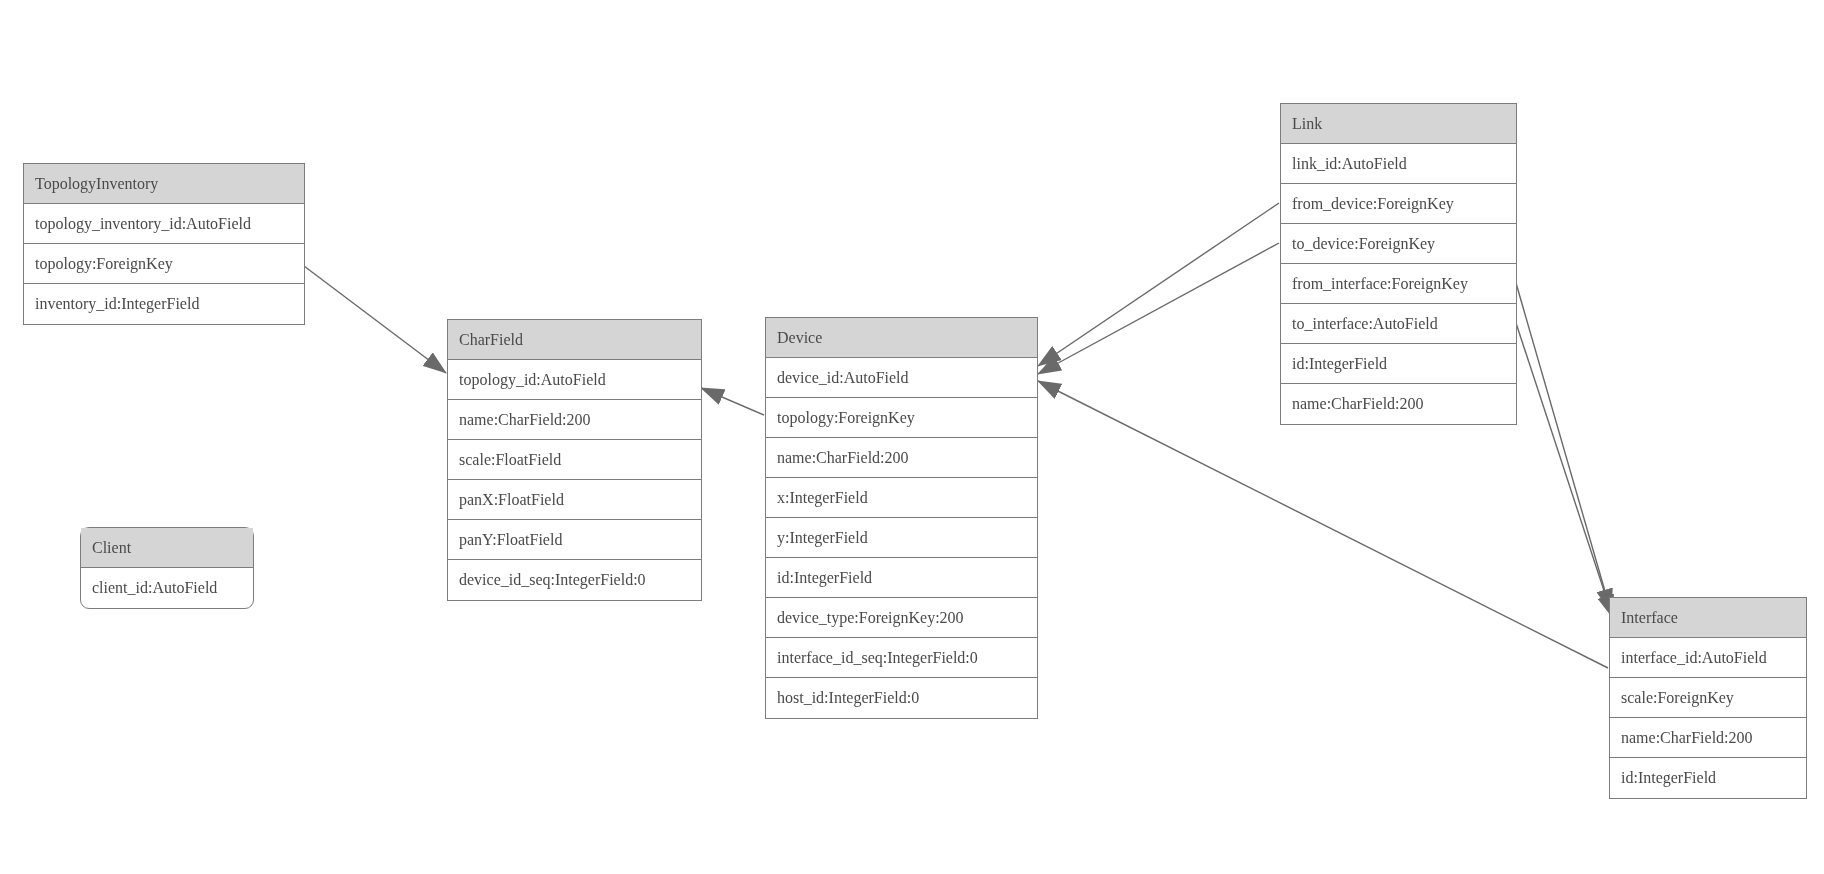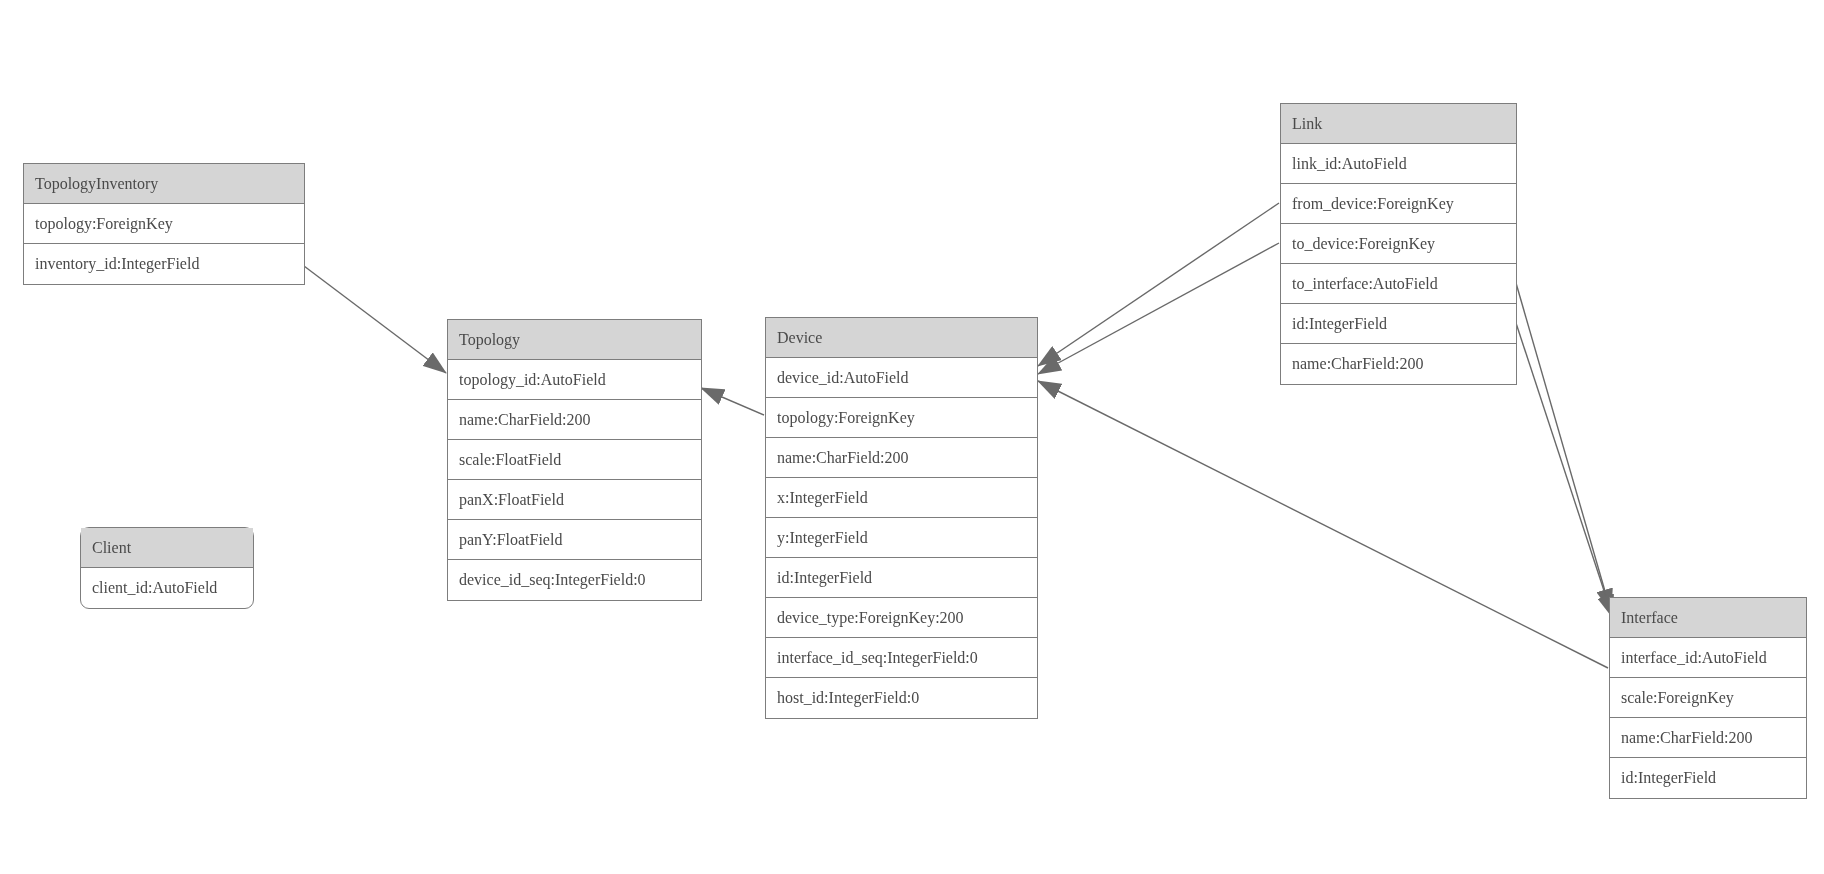--- a/index.html
+++ b/index.html
@@ -64,27 +64,28 @@
       <line x1="1279" y1="203" x2="1038" y2="366" class="edge-line" marker-end="url(#arrow)"></line>
       <line x1="1279" y1="243" x2="1038" y2="374" class="edge-line" marker-end="url(#arrow)"></line>
       <line x1="1608" y1="668" x2="1038" y2="381" class="edge-line" marker-end="url(#arrow)"></line>
       <line x1="1516" y1="283" x2="1611" y2="612" class="edge-line" marker-end="url(#arrow)"></line>
       <line x1="1516" y1="323" x2="1613" y2="618" class="edge-line" marker-end="url(#arrow)"></line>
     </svg>
 
   <div class="entity" style="left: 23px; top: 163px; width: 280px;">
     <div class="entity-header">TopologyInventory</div>
     <div class="entity-rows">
+        <div class="entity-row">topology_inventory_id:AutoField</div>
         <div class="entity-row">topology:ForeignKey</div>
         <div class="entity-row">inventory_id:IntegerField</div>
       </div>
   </div>
 
   <div class="entity" style="left: 447px; top: 319px; width: 253px;">
-    <div class="entity-header">Topology</div>
+    <div class="entity-header">CharField</div>
     <div class="entity-rows">
         <div class="entity-row">topology_id:AutoField</div>
         <div class="entity-row">name:CharField:200</div>
         <div class="entity-row">scale:FloatField</div>
         <div class="entity-row">panX:FloatField</div>
         <div class="entity-row">panY:FloatField</div>
         <div class="entity-row">device_id_seq:IntegerField:0</div>
       </div>
   </div>
 
@@ -109,20 +110,21 @@
         <div class="entity-row">host_id:IntegerField:0</div>
       </div>
   </div>
 
   <div class="entity" style="left: 1280px; top: 103px; width: 235px;">
     <div class="entity-header">Link</div>
     <div class="entity-rows">
         <div class="entity-row">link_id:AutoField</div>
         <div class="entity-row">from_device:ForeignKey</div>
         <div class="entity-row">to_device:ForeignKey</div>
+        <div class="entity-row">from_interface:ForeignKey</div>
         <div class="entity-row">to_interface:AutoField</div>
         <div class="entity-row">id:IntegerField</div>
         <div class="entity-row">name:CharField:200</div>
       </div>
   </div>
 
   <div class="entity" style="left: 1609px; top: 597px; width: 196px;">
     <div class="entity-header">Interface</div>
     <div class="entity-rows">
         <div class="entity-row">interface_id:AutoField</div>

